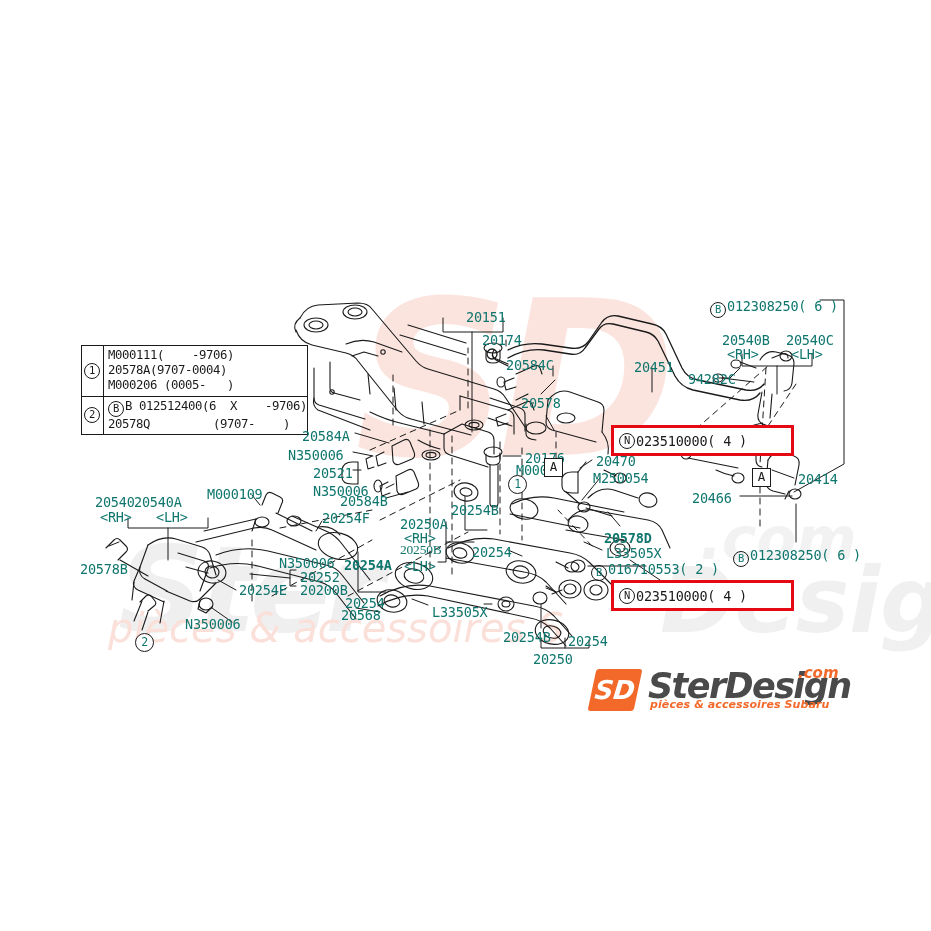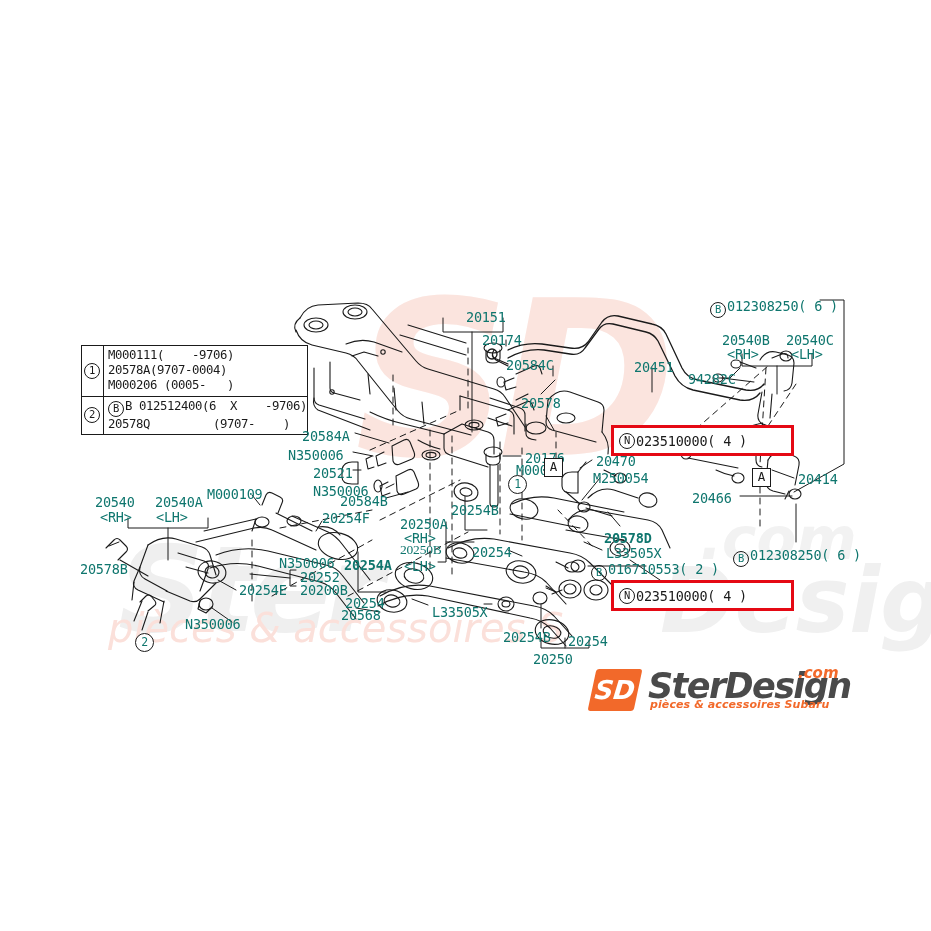--- a/index.html
+++ b/index.html
@@ -580,21 +580,21 @@
 
   <div id="labels">
       <div class="lbl" style="left: 302px; top: 429px;">20584A</div>
       <div class="lbl" style="left: 288px; top: 448px;">N350006</div>
       <div class="lbl" style="left: 313px; top: 466px;">20521</div>
       <div class="lbl" style="left: 313px; top: 484px;">N350006</div>
       <div class="lbl" style="left: 340px; top: 494px;">20584B</div>
       <div class="lbl" style="left: 322px; top: 511px;">20254F</div>
       <div class="lbl" style="left: 95px; top: 495px;">20540</div>
       <div class="lbl" style="left: 100px; top: 510px;">&lt;RH&gt;</div>
-      <div class="lbl" style="left: 155px; top: 495px;">20540A</div>
+      <div class="lbl" style="left: 134px; top: 495px;">20540A</div>
       <div class="lbl" style="left: 156px; top: 510px;">&lt;LH&gt;</div>
       <div class="lbl" style="left: 207px; top: 487px;">M000109</div>
       <div class="lbl" style="left: 80px; top: 534px; margin-top: 28px;">20578B</div>
       <div class="lbl" style="left: 239px; top: 583px;">20254E</div>
       <div class="lbl" style="left: 279px; top: 556px;">N350006</div>
       <div class="lbl" style="left: 300px; top: 570px;">20252</div>
       <div class="lbl" style="left: 300px; top: 583px;">20200B</div>
       <div class="lbl" style="left: 185px; top: 617px;">N350006</div>
       <div class="lbl" style="left: 344px; top: 558px; font-weight: bold;">20254A</div>
       <div class="lbl" style="left: 400px; top: 517px;">20250A</div>

